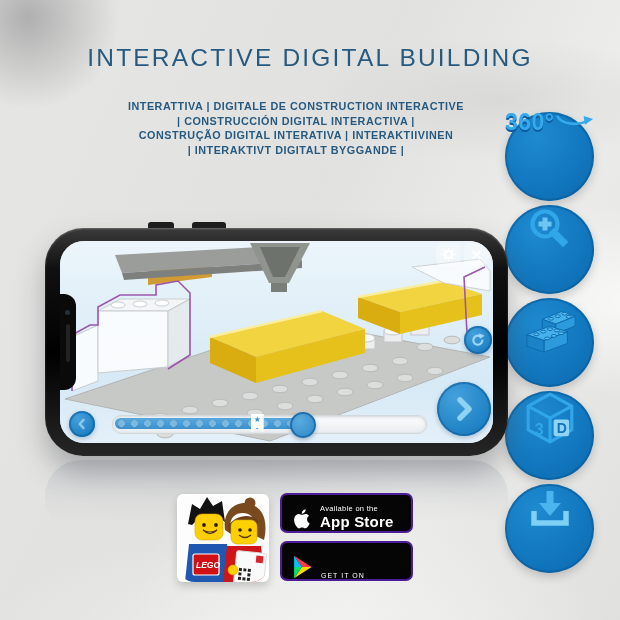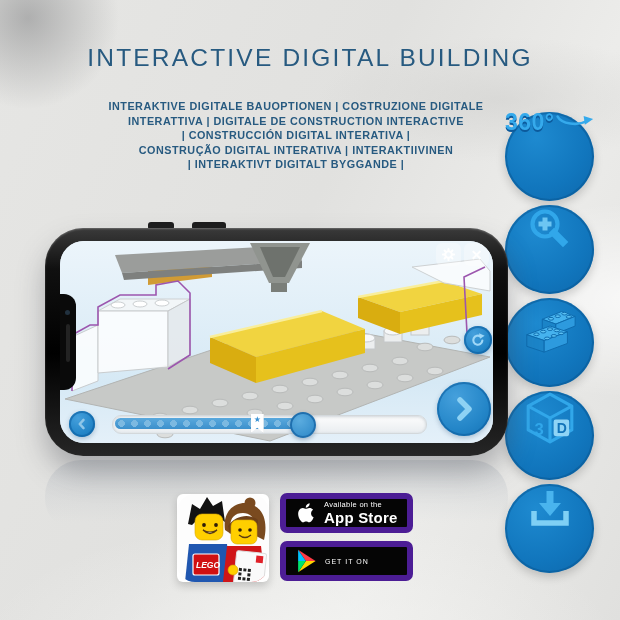--- a/index.html
+++ b/index.html
@@ -95,38 +95,37 @@
     left:45px;top:460px;width:463px;height:74px;border-radius:36px;z-index:0;
     background:linear-gradient(180deg, rgba(182,188,195,.42), rgba(226,226,224,0) 85%);
   }
   
   .app-icon{
     left:177px;top:494px;width:92px;height:88px;border-radius:6px;overflow:hidden;
     background:#fff;box-shadow:0 4px 9px rgba(0,0,0,.18);z-index:3;
   }
   .badge{
     left:280px;width:133px;height:40px;border-radius:7px;background:#050505;
-    border:6px solid #4c1d95;box-sizing:border-box;
-    display:flex;align-items:center;gap:8px;padding-left:10px;color:#fff;z-index:3;
+    border:2px solid #4c1d95;box-sizing:border-box;
+    display:flex;align-items:flex-end;gap:8px;padding-left:10px;color:#fff;z-index:3;
   }
   .badge-appstore{top:493px;}
   .badge-play{top:541px;}
   .badge-text{display:flex;flex-direction:column;justify-content:center;}
   .badge-tagline{font-size:7.5px;letter-spacing:.3px;}
   .badge-tagline.caps{font-size:7px;letter-spacing:1px;}
   .badge-name{font-size:15px;font-weight:bold;letter-spacing:.2px;line-height:18px;}
 </style>
 </head>
 <body>
 
 <div class="abs title">INTERACTIVE DIGITAL BUILDING</div>
 <div class="abs subtitle">
-  <div>INTERAKTIVE DIGITALE BAUOPTIONEN | COSTRUZIONE DIGITALE</div>
   <div>INTERATTIVA | DIGITALE DE CONSTRUCTION INTERACTIVE</div>
-  <div>| CONSTRUCCIÓN DIGITAL INTERATIVA |</div>
+  <div>| CONSTRUCCIÓN DIGITAL INTERACTIVA |</div>
   <div>CONSTRUÇÃO DIGITAL INTERATIVA | INTERAKTIIVINEN</div>
   <div>| INTERAKTIVT DIGITALT BYGGANDE |</div>
 </div>
 
 <div class="abs fcirc" style="top:112px;">
   <span class="f360-label">360°</span>
   <svg width="52" height="18" viewBox="0 0 62 22">
     <path d="M4,4 C10,16 36,19 50,11" fill="none" stroke="#35aaec" stroke-width="4" stroke-linecap="round"></path>
     <polygon points="45,3 60,8 47,17" fill="#35aaec"></polygon>
   </svg>

